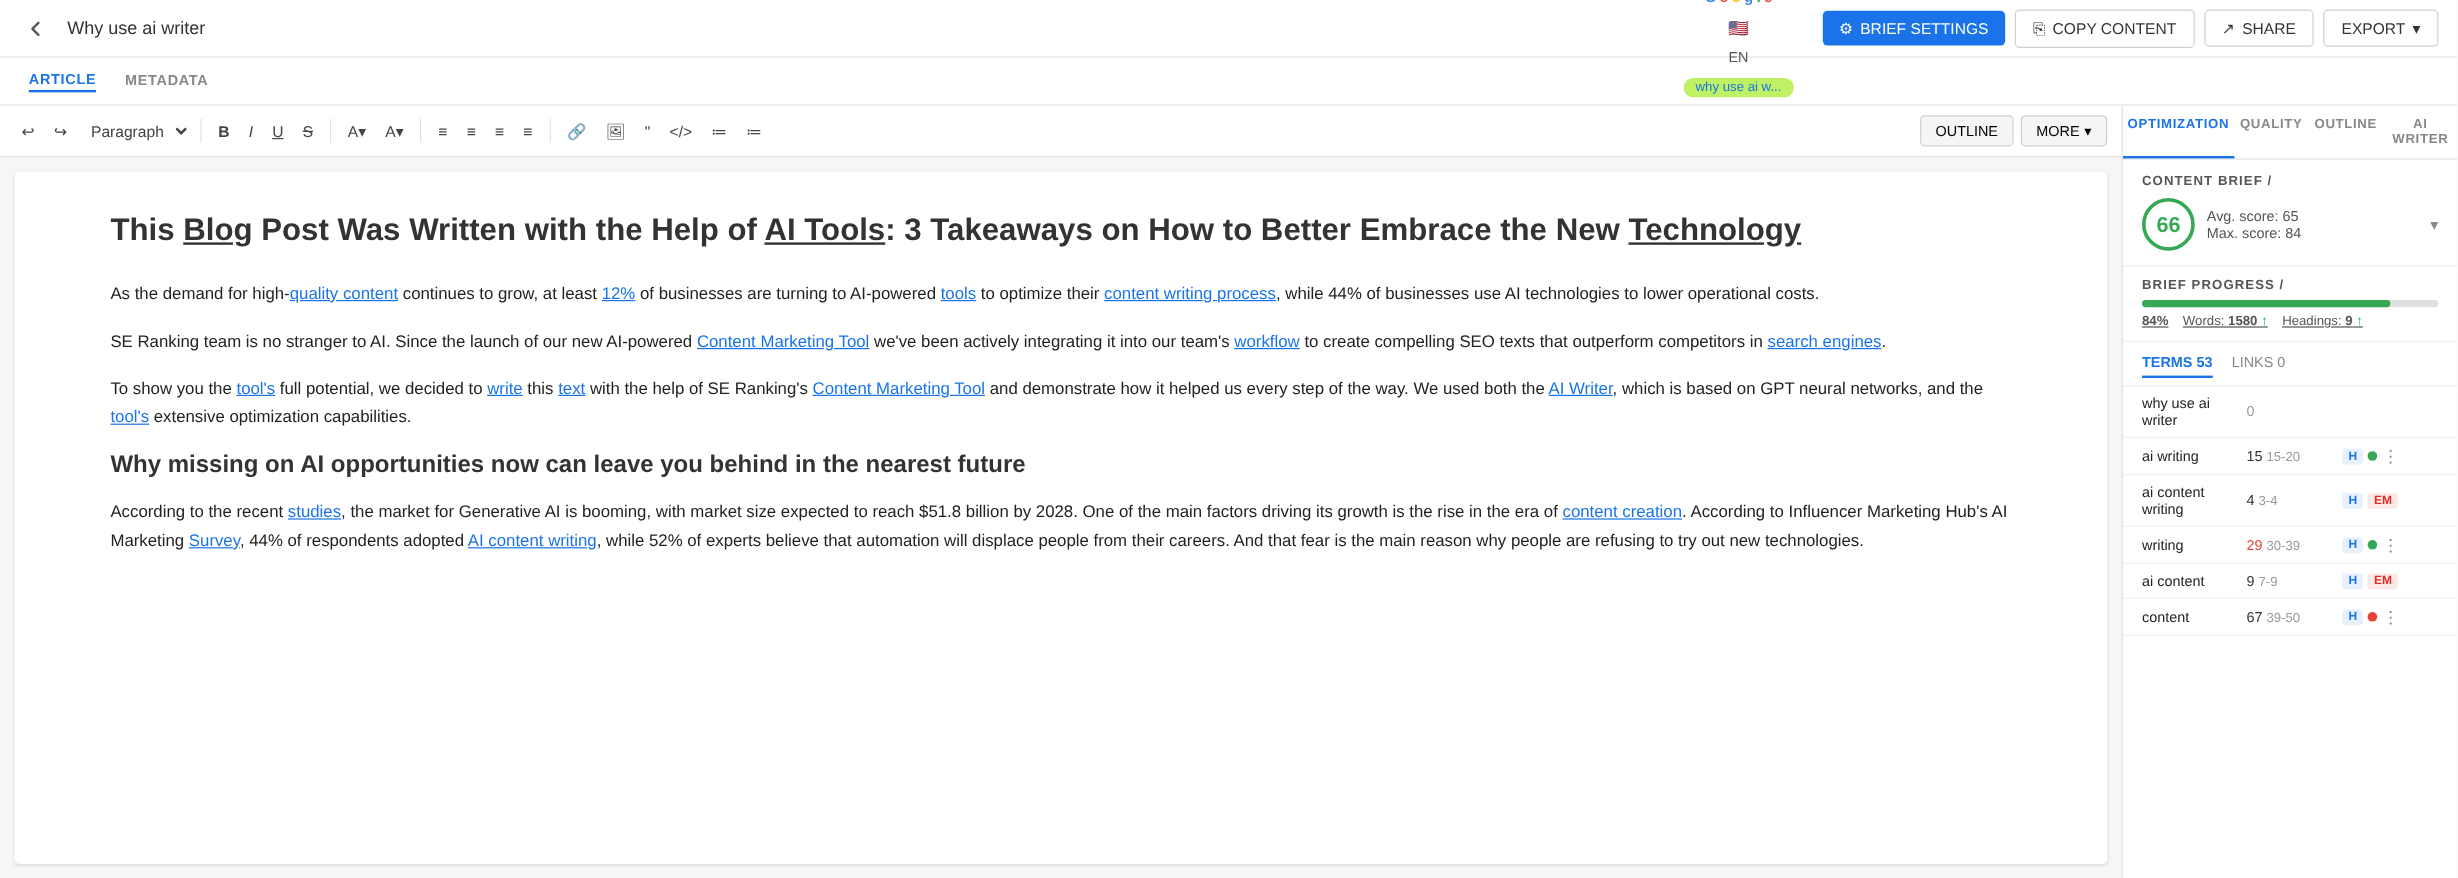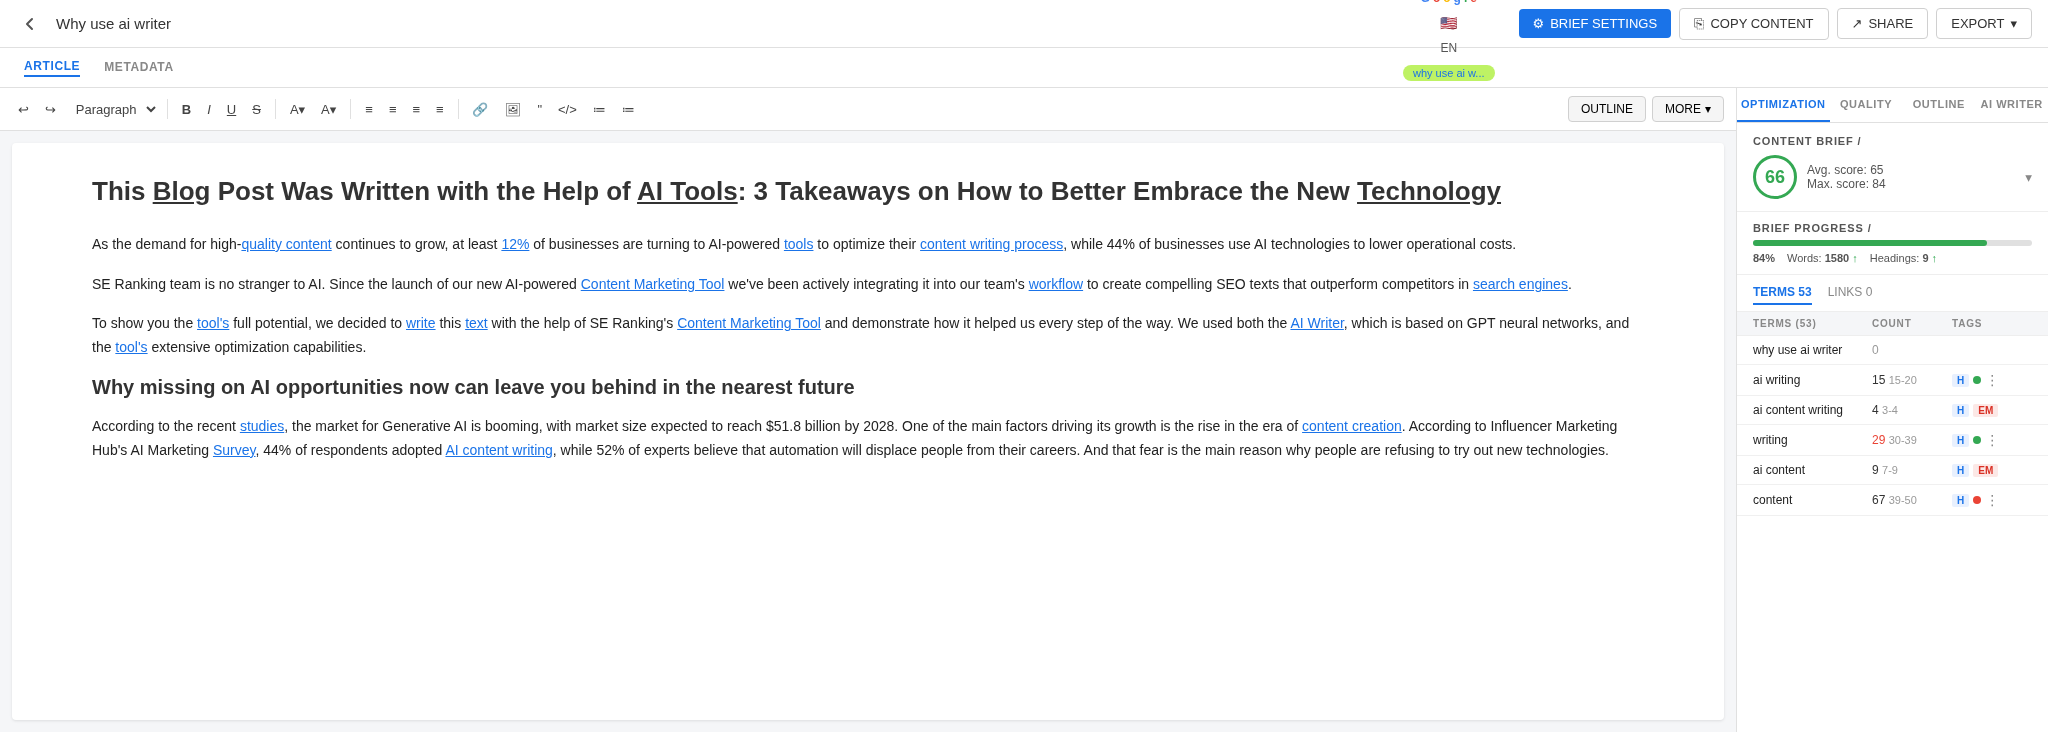--- a/index.html
+++ b/index.html
@@ -46,38 +46,38 @@
 
     
     .editor-content { flex: 1; overflow-y: auto; padding: 32px 80px; background: #fff; margin: 12px; border-radius: 4px; box-shadow: 0 1px 3px rgba(0,0,0,0.1); }
     .article-title { font-size: 26px; font-weight: 700; line-height: 1.3; margin-bottom: 24px; }
     .article-title u { text-decoration: underline; }
     .article-p { font-size: 14px; line-height: 1.7; margin-bottom: 16px; color: #222; }
     .article-p a, .article-link { color: #1a73e8; text-decoration: underline; }
     .article-h2 { font-size: 20px; font-weight: 700; margin-bottom: 16px; margin-top: 8px; }
 
     
-    .right-sidebar { width: 312px; background: #fff; border-left: 1px solid #e0e0e0; display: flex; flex-direction: column; overflow: hidden; }
+    .right-sidebar { width: 280px; background: #fff; border-left: 1px solid #e0e0e0; display: flex; flex-direction: column; overflow: hidden; }
     .sidebar-tabs { display: flex; border-bottom: 1px solid #e0e0e0; }
     .sidebar-tab { flex: 1; text-align: center; padding: 10px 4px; font-size: 11px; font-weight: 600; color: #888; cursor: pointer; letter-spacing: 0.05em; }
     .sidebar-tab.active { color: #1a73e8; border-bottom: 2px solid #1a73e8; }
 
     
     .score-section { padding: 12px 16px; border-bottom: 1px solid #eee; }
     .score-label { font-size: 11px; font-weight: 600; color: #555; letter-spacing: 0.08em; margin-bottom: 8px; }
     .score-row { display: flex; align-items: center; gap: 10px; }
     .score-circle { width: 44px; height: 44px; border-radius: 50%; border: 3px solid #34a853; display: flex; align-items: center; justify-content: center; font-size: 18px; font-weight: 700; color: #34a853; }
     .score-details { font-size: 12px; color: #555; }
 
     
     .progress-section { padding: 10px 16px; border-bottom: 1px solid #eee; }
     .progress-label { font-size: 11px; font-weight: 600; color: #555; letter-spacing: 0.08em; margin-bottom: 6px; }
     .progress-bar-wrap { height: 6px; background: #e0e0e0; border-radius: 3px; margin-bottom: 6px; }
     .progress-bar-fill { height: 100%; background: #34a853; border-radius: 3px; }
-    .progress-meta { font-size: 11px; color: #555; display: flex; gap: 12px; }
+    .progress-meta { font-size: 11px; color: #555; display: flex; gap: 12px; text-decoration: underline; }
     .progress-up { color: #34a853; }
 
     
     .terms-section { padding: 10px 16px 6px; border-bottom: 1px solid #eee; }
     .terms-header { display: flex; gap: 16px; font-size: 12px; }
     .terms-active { color: #1a73e8; font-weight: 600; border-bottom: 2px solid #1a73e8; padding-bottom: 4px; }
     .terms-inactive { color: #888; }
 
     
     .search-wrap { display: flex; align-items: center; padding: 8px 16px; border-bottom: 1px solid #eee; gap: 8px; }
@@ -252,25 +252,20 @@
 
     <div class="terms-section">
       <div class="terms-header">
         <span class="terms-active">TERMS 53</span>
         <span class="terms-inactive">LINKS 0</span>
       </div>
     </div>
 
 
     <div class="terms-table">
-      <div class="table-header">
-        <span>TERMS (53)</span>
-        <span>COUNT</span>
-        <span>TAGS</span>
-      </div>
 
       <div class="table-row">
         <span class="term-name">why use ai writer</span>
         <span class="term-count count-zero">0</span>
         <span class="tags-cell"></span>
       </div>
 
       <div class="table-row">
         <span class="term-name">ai writing</span>
         <span class="term-count">15 <span class="term-range">15-20</span></span>

